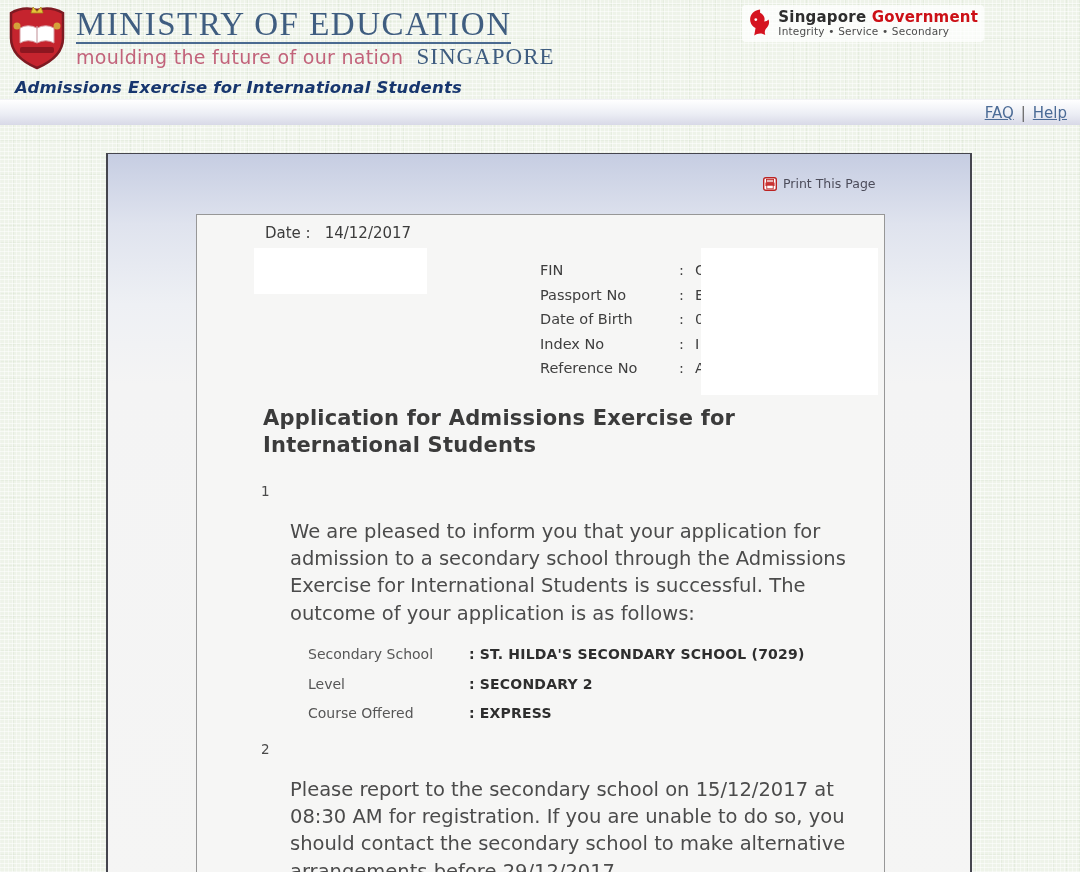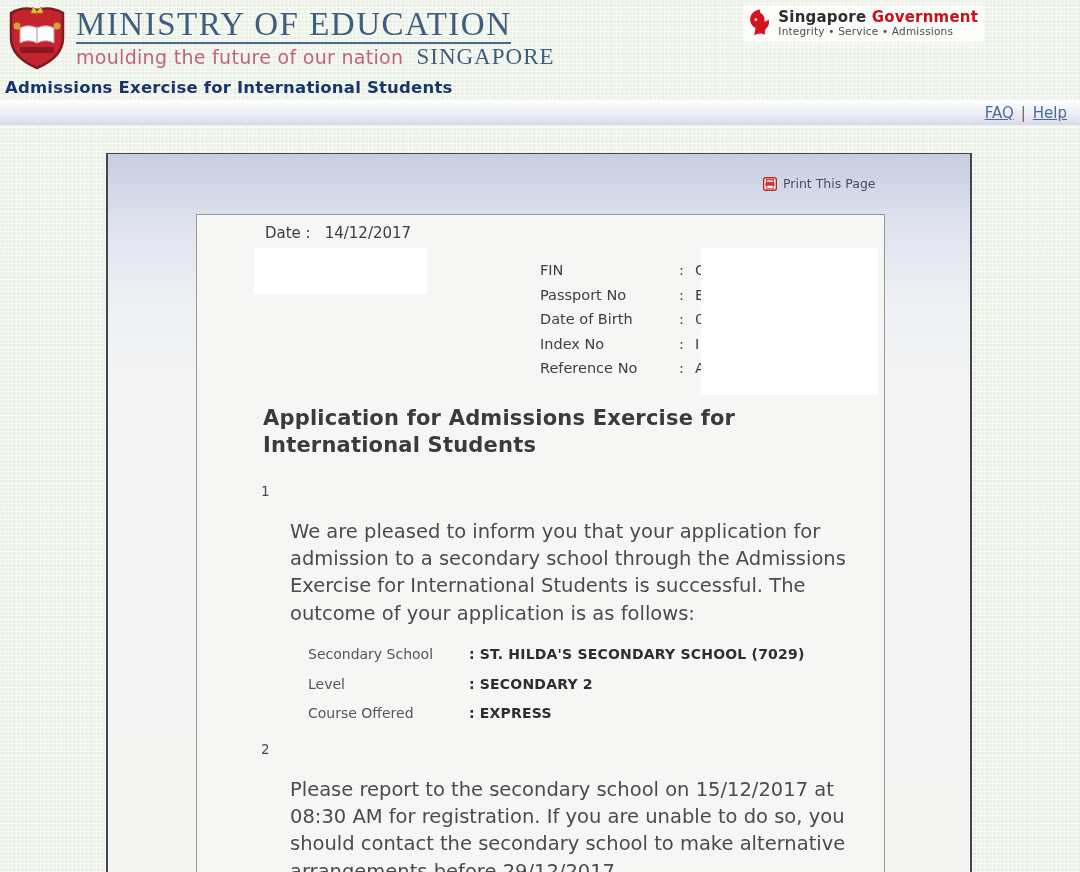--- a/index.html
+++ b/index.html
@@ -33,22 +33,22 @@
     display:flex; align-items:flex-end; gap:6px;
     background:rgba(255,255,255,0.72); border-radius:4px; padding:3px 6px 4px 4px;
   }
   .gov-text { text-align:left; }
   .gov-name { font-size:15px; font-weight:bold; line-height:16px; letter-spacing:0.2px; }
   .gov-name .black { color:#2e2e2e; }
   .gov-name .red { color:#cc1016; }
   .gov-tagline { font-size:10.5px; color:#4c4c4c; line-height:13px; letter-spacing:0.2px; }
 
   .section-title {
-    position:absolute; left:5px; top:78px;
-    font-size:16.5px; font-weight:bold; color:#17366e; letter-spacing:0.2px;
+    position:absolute; left:15px; top:78px;
+    font-size:16.5px; font-weight:bold; color:#17366e; letter-spacing:0.2px;font-style:italic;
   }
 
   .faq-band {
     position:absolute; left:0; top:99px; width:1080px; height:26px;
     background:linear-gradient(180deg,#ffffff 0%,#eceef5 55%,#d8d9e7 100%);
     border-top:1px solid #f2f2f6;
     display:flex; justify-content:flex-end; align-items:center;
     padding-right:13px; font-size:15px;
   }
   .faq-band .link { color:#4b6b96; text-decoration:underline; cursor:pointer; }
@@ -126,21 +126,21 @@
   <div class="gov-block">
     <svg width="26" height="30" viewBox="0 0 24 27">
       <path d="M13 1 C6 2 3 7 4 12 c0.6 3 2.6 5 4.8 6 l-1.2 7 c2.2-1.4 5-2.4 8-1.4 l2.2 1 c-1-3 -0.2-5 1-6.2 2-2 3.2-5 2-8.2 -1 1 -2.2 1.8-4 1.8 1-3 0-6-3.8-8z" fill="#d5131f"></path>
       <path d="M9 9 a1.3 1.3 0 1 0 0.1 0z" fill="#ffffff"></path>
     </svg>
     <div class="gov-text">
       <div class="gov-name">
         <span class="black">Singapore</span>
         <span class="red">Government</span>
       </div>
-      <div class="gov-tagline">Integrity • Service • Admissions</div>
+      <div class="gov-tagline">Integrity • Service • Secondary</div>
     </div>
   </div>
 </div>
 
 <div class="section-title">Admissions Exercise for International Students</div>
 
 <div class="faq-band">
   <span class="link">FAQ</span>
   <span class="divider">|</span>
   <span class="link">Help</span>

